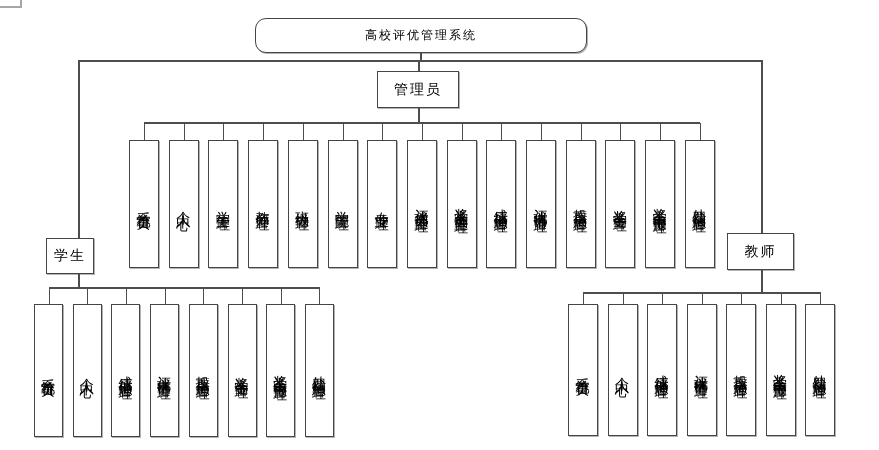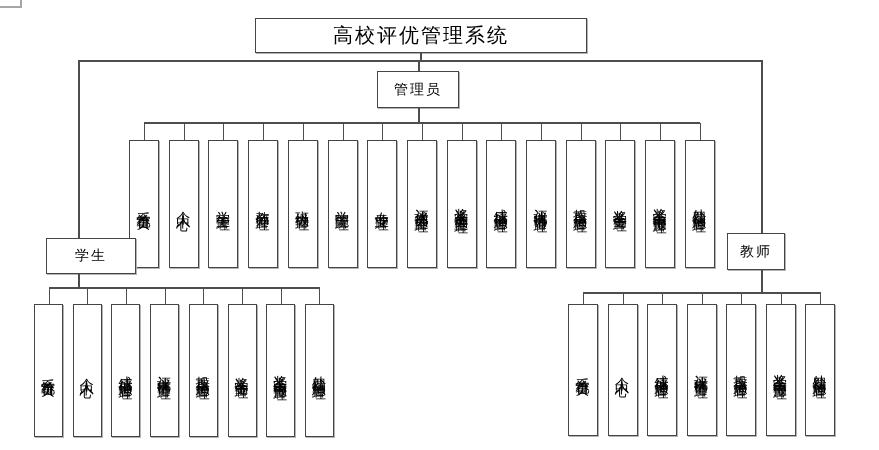--- a/index.html
+++ b/index.html
@@ -21,21 +21,21 @@
   .hbox{
     position:absolute;
     background:#fff;
     border:1px solid #454545;
     box-shadow:1px 1px 0 #b3b3b3;
     display:flex;align-items:center;justify-content:center;
     font-size:14px;
     letter-spacing:2px;
     box-sizing:border-box;
   }
-  .hbox.root{font-size:20px;}
+  .hbox.root{font-size:12px;border-radius:11px;}
   
   .crow{
     position:absolute;
     display:flex;
     justify-content:space-between;
   }
   .vbox{
     position:relative;
     background:#fff;
     border:1px solid #454545;
@@ -137,21 +137,21 @@
       </div>
     <div class="vbox">
         <span class="vtext">奖学金申报管理</span>
       </div>
     <div class="vbox">
         <span class="vtext">处罚信息管理</span>
       </div>
   </div>
 
   <div class="vline" style="left:78px;top:60px;height:178px;"></div>
-  <div class="hbox" style="left:46px;top:238px;width:90px;height:36px;">
+  <div class="hbox" style="left:46px;top:238px;width:48px;height:36px;">
     <span>学生</span>
   </div>
   <div class="vline" style="left:78px;top:274px;height:13px;"></div>
   <div class="hline" style="left:49px;top:287px;width:271px;"></div>
 
   <div class="crow row-student" style="left:34px;top:304px;width:300px;height:133px;">
     <div class="vbox">
         <span class="vtext">系统首页</span>
       </div>
     <div class="vbox">
@@ -171,21 +171,21 @@
       </div>
     <div class="vbox">
         <span class="vtext">奖学金申报管理</span>
       </div>
     <div class="vbox">
         <span class="vtext">处罚信息管理</span>
       </div>
   </div>
 
   <div class="vline" style="left:761px;top:60px;height:173px;"></div>
-  <div class="hbox" style="left:727px;top:233px;width:58px;height:37px;">
+  <div class="hbox" style="left:727px;top:233px;width:67px;height:37px;">
     <span>教师</span>
   </div>
   <div class="vline" style="left:761px;top:270px;height:22px;"></div>
   <div class="hline" style="left:583px;top:292px;width:238px;"></div>
 
   <div class="crow row-teacher" style="left:568px;top:304px;width:267px;height:132px;">
     <div class="vbox">
         <span class="vtext">系统首页</span>
       </div>
     <div class="vbox">

